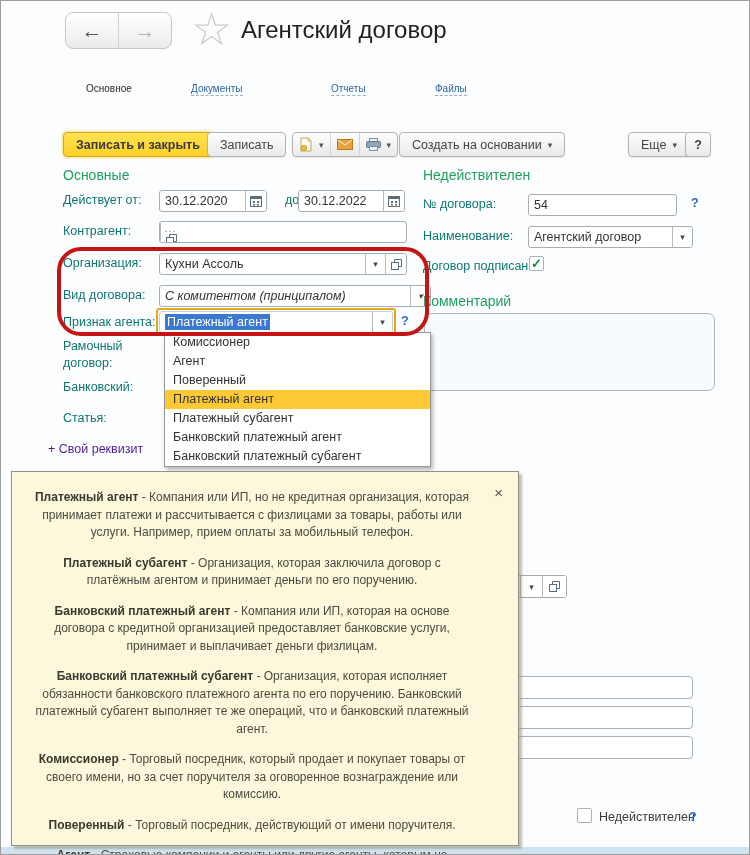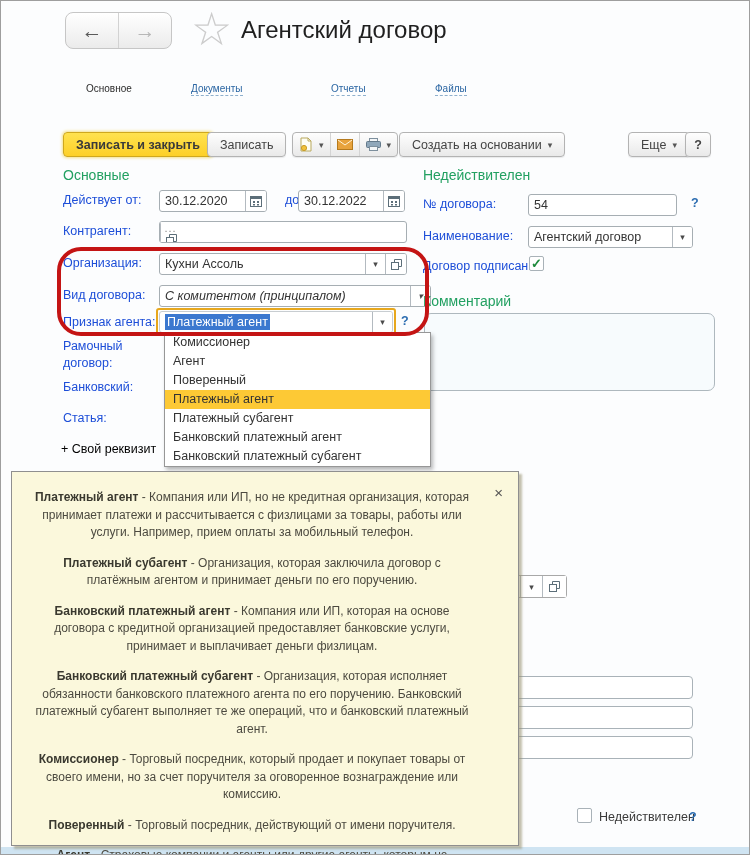--- a/index.html
+++ b/index.html
@@ -36,21 +36,21 @@
   .caret { font-size:9px; color:#555; margin-left:6px; }
   .icon-group { height:25px; display:flex; border:1px solid #b3b3b3; border-radius:4px;
     background:linear-gradient(#fefefe,#e9e9e9); overflow:hidden; box-shadow:0 1px 1px rgba(0,0,0,.08); }
   .icon-seg { display:flex; align-items:center; justify-content:center; padding:0 6px; }
   .icon-seg + .icon-seg { border-left:1px solid #d4d4d4; }
 
   
   .section-title { color:#22a061; font-size:14px; }
 
   
-  .lbl { color:#1d4ed8; }
+  .lbl { color:#0f766e; }
   .field { display:flex; align-items:stretch; height:22px; background:#fff;
     border:1px solid #a6aeb3; border-radius:3px; overflow:hidden; }
   .field-text { flex:1; display:flex; align-items:center; padding-left:5px; color:#333;
     white-space:nowrap; overflow:hidden; }
   .seg { display:flex; align-items:center; justify-content:center; border-left:1px solid #b3bac0;
     background:#fff; color:#4a4a4a; }
   .seg-caret { width:20px; font-size:9px; }
   .seg-dots { width:20px; font-size:11px; letter-spacing:1px; color:#8a8a8a; }
   .seg-icon { width:21px; }
   .help { color:#2b6cb0; font-weight:bold; }
@@ -242,21 +242,21 @@
       </div>
     <div class="seg seg-caret">
         <span>▾</span>
       </div>
   </div>
   <div class="abs help" style="left:400px; top:313px;">?</div>
 
   <div class="abs lbl" style="left:62px; top:337px; width:80px; line-height:17px;">Рамочный договор:</div>
   <div class="abs lbl" style="left:62px; top:379px;">Банковский:</div>
   <div class="abs lbl" style="left:62px; top:410px;">Статья:</div>
-  <div class="abs" style="left:60px; top:441px; color:#000000;">+ Свой реквизит</div>
+  <div class="abs" style="left:47px; top:441px; color:#4c1d95;">+ Свой реквизит</div>
 
   <div class="abs dropdown">
     <div class="dd-item">Комиссионер</div>
     <div class="dd-item">Агент</div>
     <div class="dd-item">Поверенный</div>
     <div class="dd-item hl">Платежный агент</div>
     <div class="dd-item">Платежный субагент</div>
     <div class="dd-item">Банковский платежный агент</div>
     <div class="dd-item">Банковский платежный субагент</div>
   </div>

